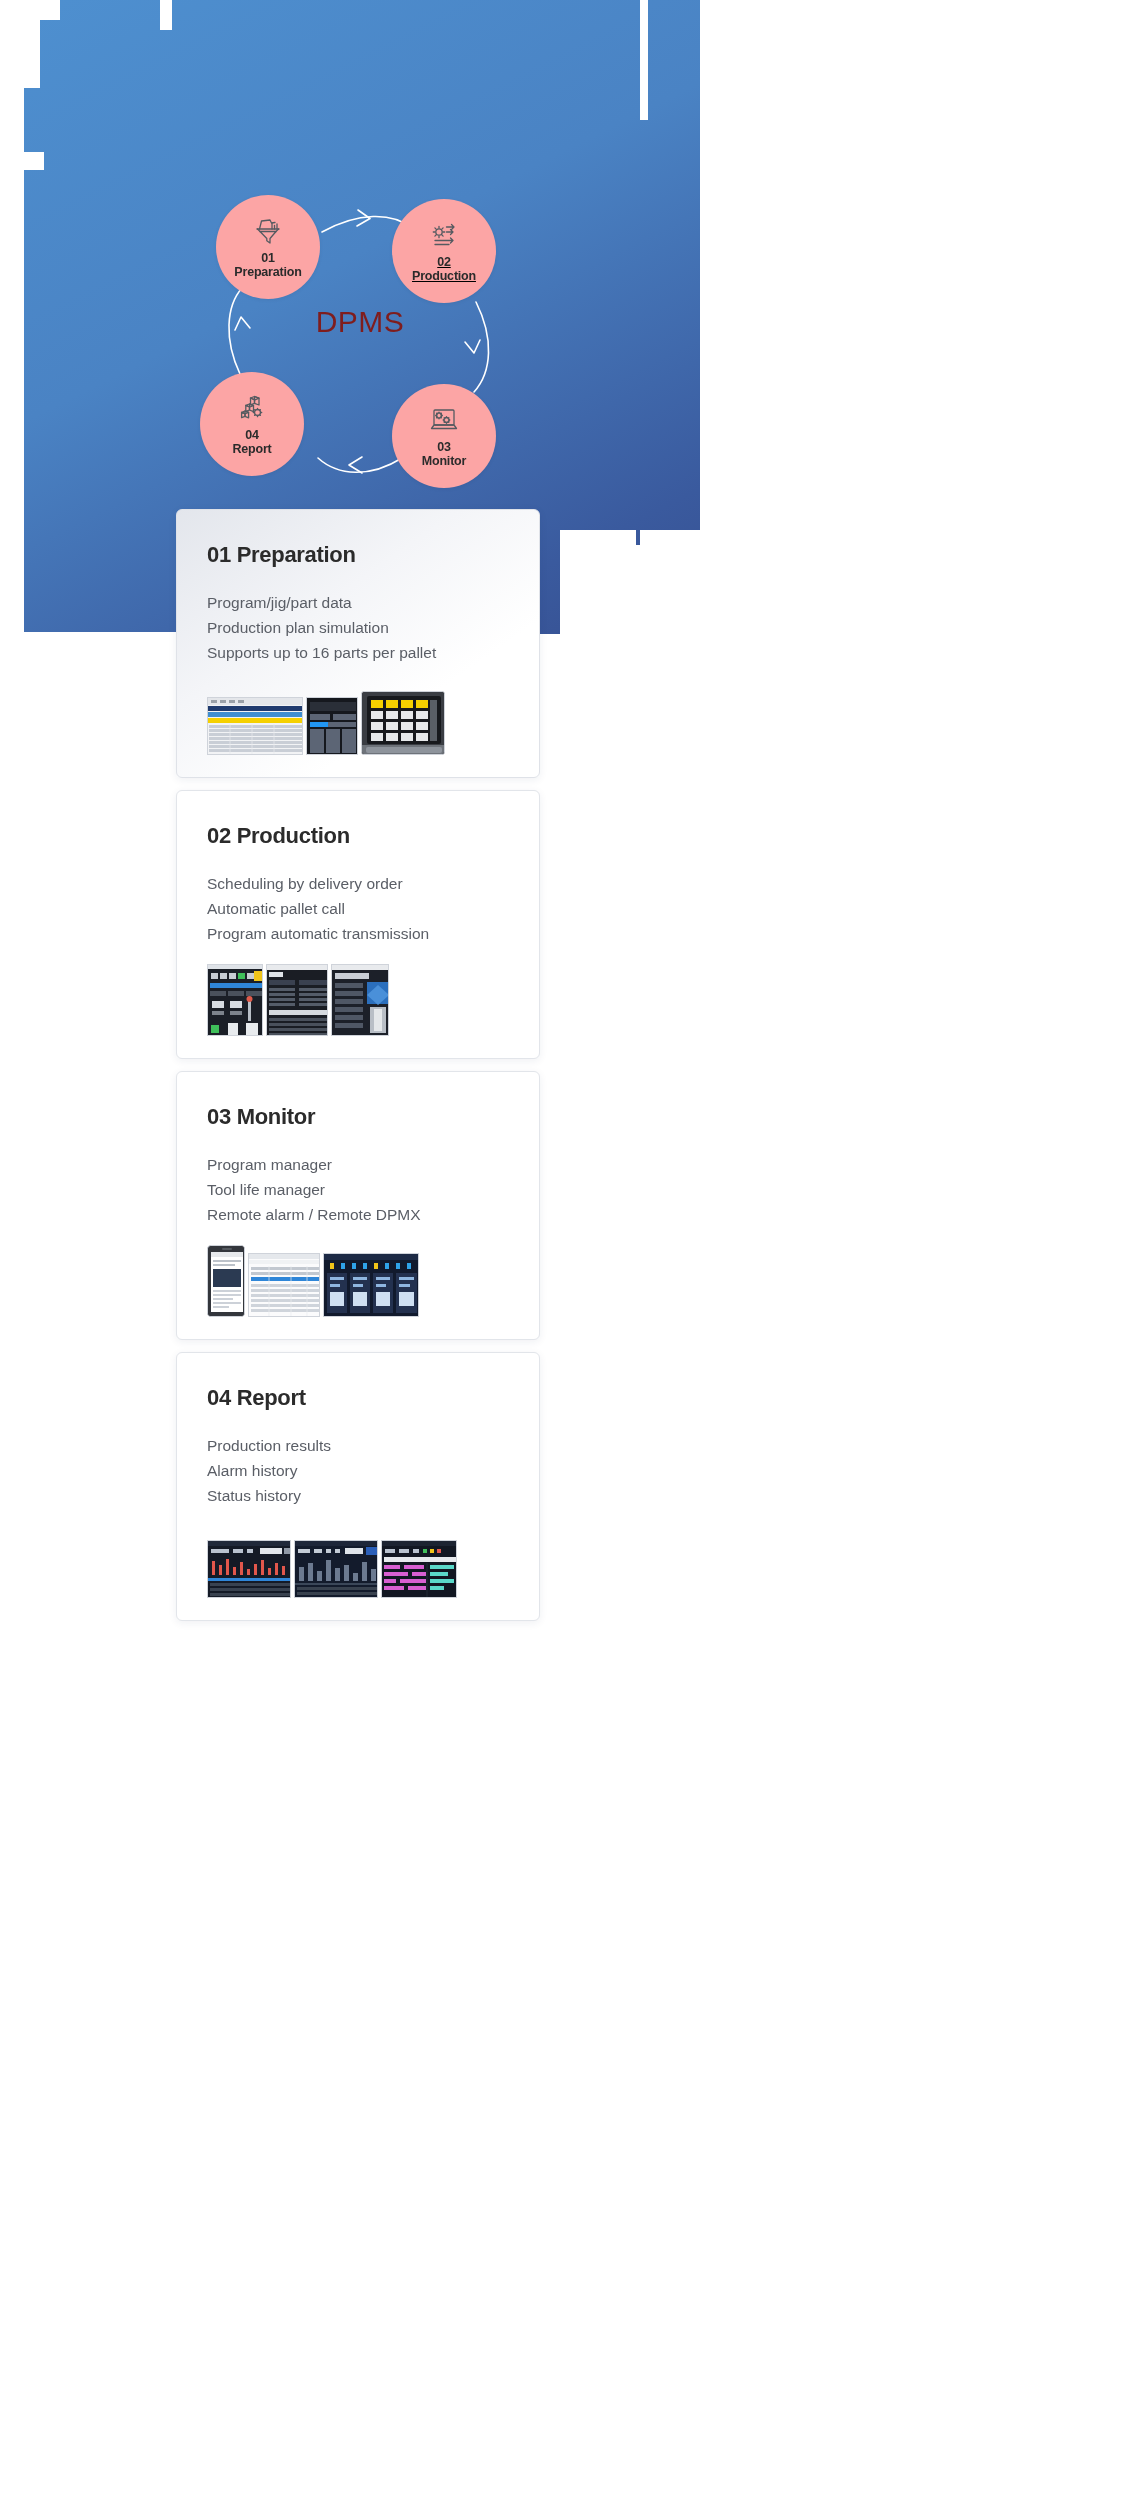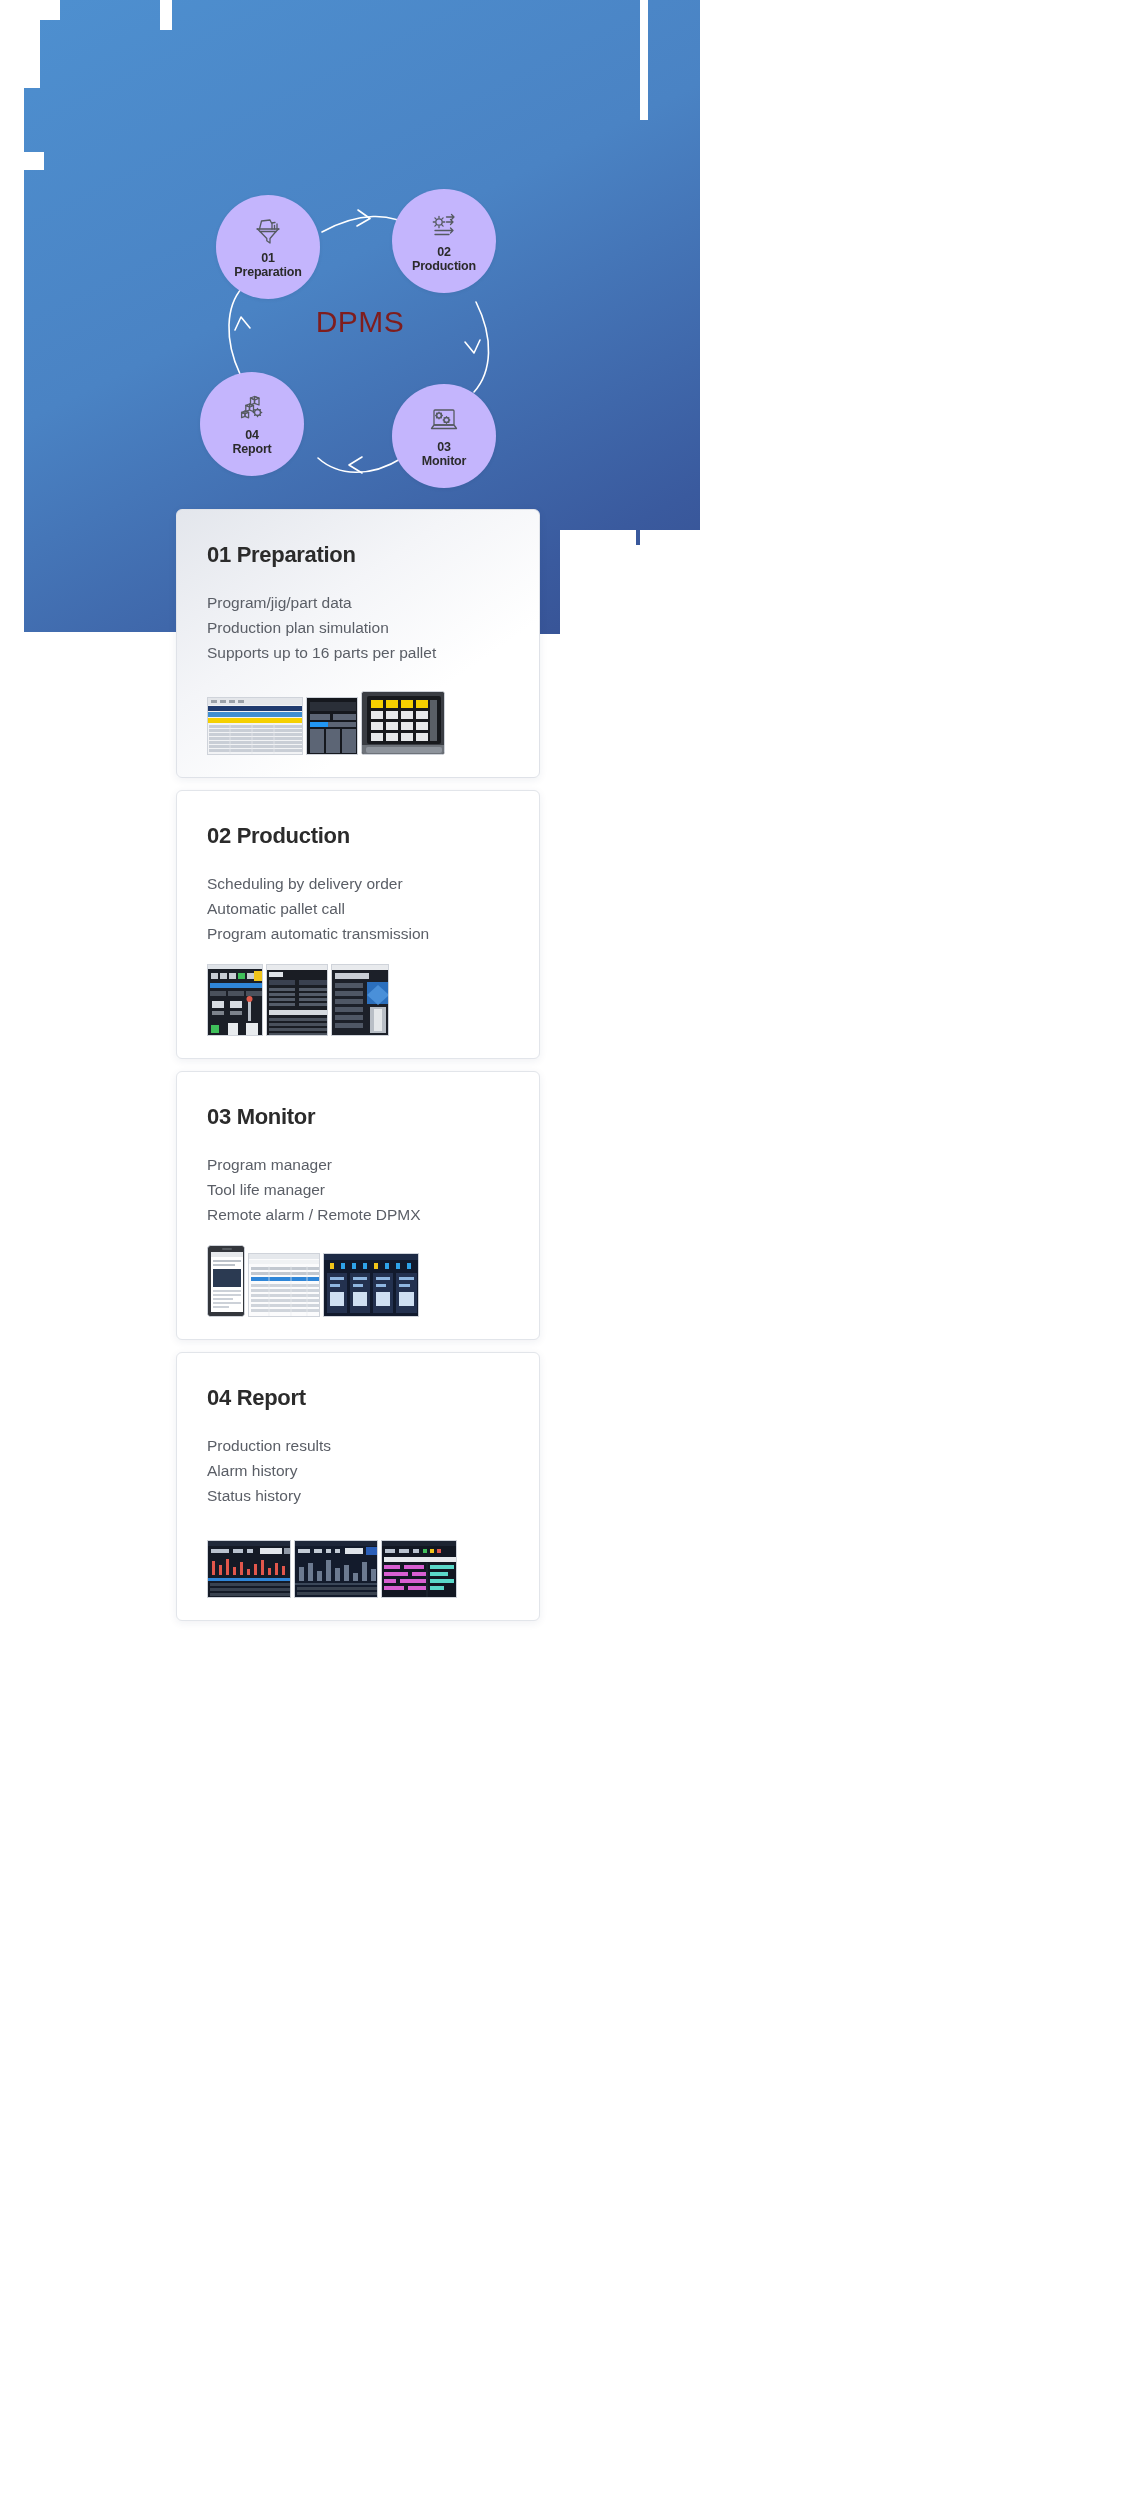--- a/index.html
+++ b/index.html
@@ -37,21 +37,21 @@
     width: 360px;
     height: 350px;
   }
   .cycle-svg { position: absolute; left: 0; top: 0; }
 
   .node {
     position: absolute;
     width: 104px;
     height: 104px;
     border-radius: 50%;
-    background: #c4b5fd;
+    background: #fca5a5;
     display: flex;
     flex-direction: column;
     align-items: center;
     justify-content: center;
     box-shadow: 0 1px 4px rgba(0,0,0,0.06);
   }
   .node .ico {
     width: 34px;
     height: 34px;
     display: block;
@@ -67,21 +67,21 @@
   }
   .node .lbl {
     font-size: 12.5px;
     font-weight: 700;
     color: #2b2b2b;
     line-height: 15px;
     letter-spacing: -0.2px;
     white-space: nowrap;
   }
   .node-1 { left: 36px;  top: 35px;  }
-  .node-2 { left: 212px; top: 29px;  }
+  .node-2 { left: 212px; top: 39px; text-decoration: underline;  }
   .node-3 { left: 212px; top: 224px; }
   .node-4 { left: 20px;  top: 212px; }
 
   .center-label {
     position: absolute;
     left: 0;
     top: 145px;
     width: 360px;
     text-align: center;
     font-size: 30px;

